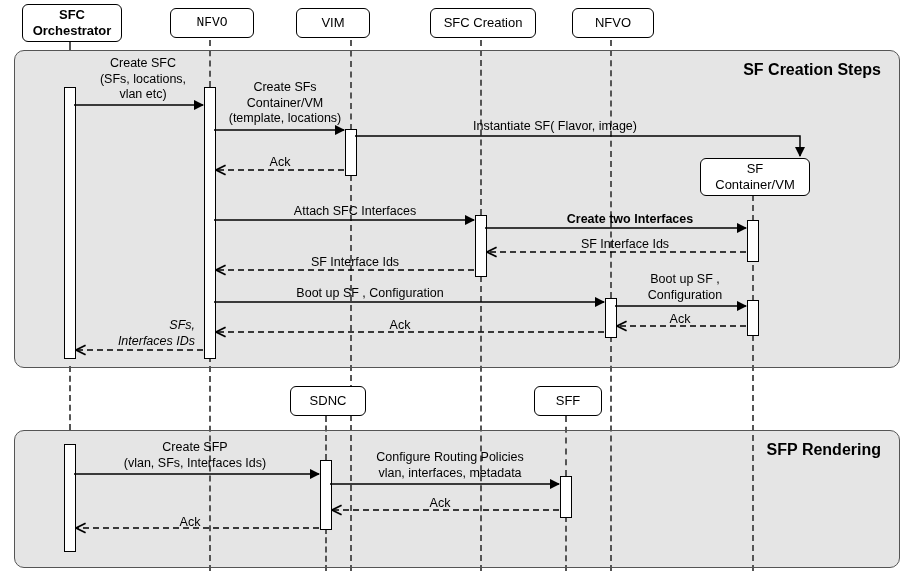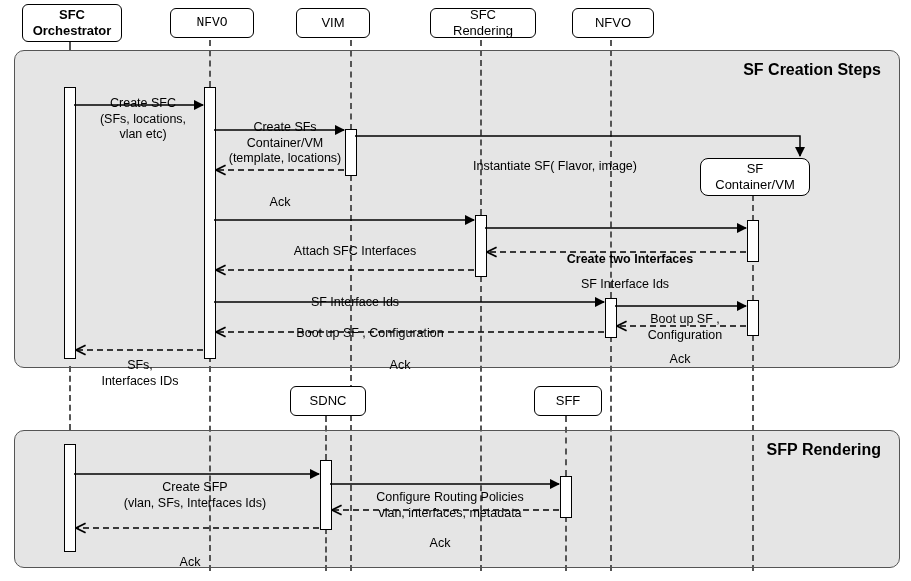--- a/index.html
+++ b/index.html
@@ -39,23 +39,22 @@
     right: 18px;
     top: 10px;
     font-weight: bold;
     font-size: 16px;
   }
   .label {
     position: absolute;
     text-align: center;
     font-size: 12.5px;
     line-height: 1.25;
-    margin-top: 40px;
-  }
-  .label-right { text-align: center; }
+  }
+  .label-right { text-align: right; font-style: italic; }
   .lifeline {
     position: absolute;
     width: 0;
     border-left: 2px dashed #555;
   }
   .act {
     position: absolute;
     width: 10px;
     background: #fff;
     border: 1.5px solid #000;
@@ -112,27 +111,27 @@
       <span style="white-space:pre-line;font-weight:bold;">SFC
 Orchestrator</span>
     </div>
   <div class="box" style="left:170px; top:8px; width:66px; height:20px;font-family:Liberation Mono, monospace;">
       <span>NFVO</span>
     </div>
   <div class="box" style="left:296px; top:8px; width:56px; height:20px;">
       <span>VIM</span>
     </div>
   <div class="box" style="left:430px; top:8px; width:88px; height:20px;">
-      <span>SFC Rendering</span>
+      <span>SFC Creation</span>
     </div>
   <div class="box" style="left:572px; top:8px; width:64px; height:20px;">
       <span>NFVO</span>
     </div>
 
-  <div class="box" style="left:700px; top:158px; width:92px; height:28px;border-radius:8px;">
+  <div class="box" style="left:700px; top:158px; width:92px; height:28px;">
       <span style="white-space:pre-line;">SF
 Container/VM</span>
     </div>
 
   <div class="box" style="left:290px; top:386px; width:58px; height:20px;">
       <span>SDNC</span>
     </div>
   <div class="box" style="left:534px; top:386px; width:50px; height:20px;">
       <span>SFF</span>
     </div>

